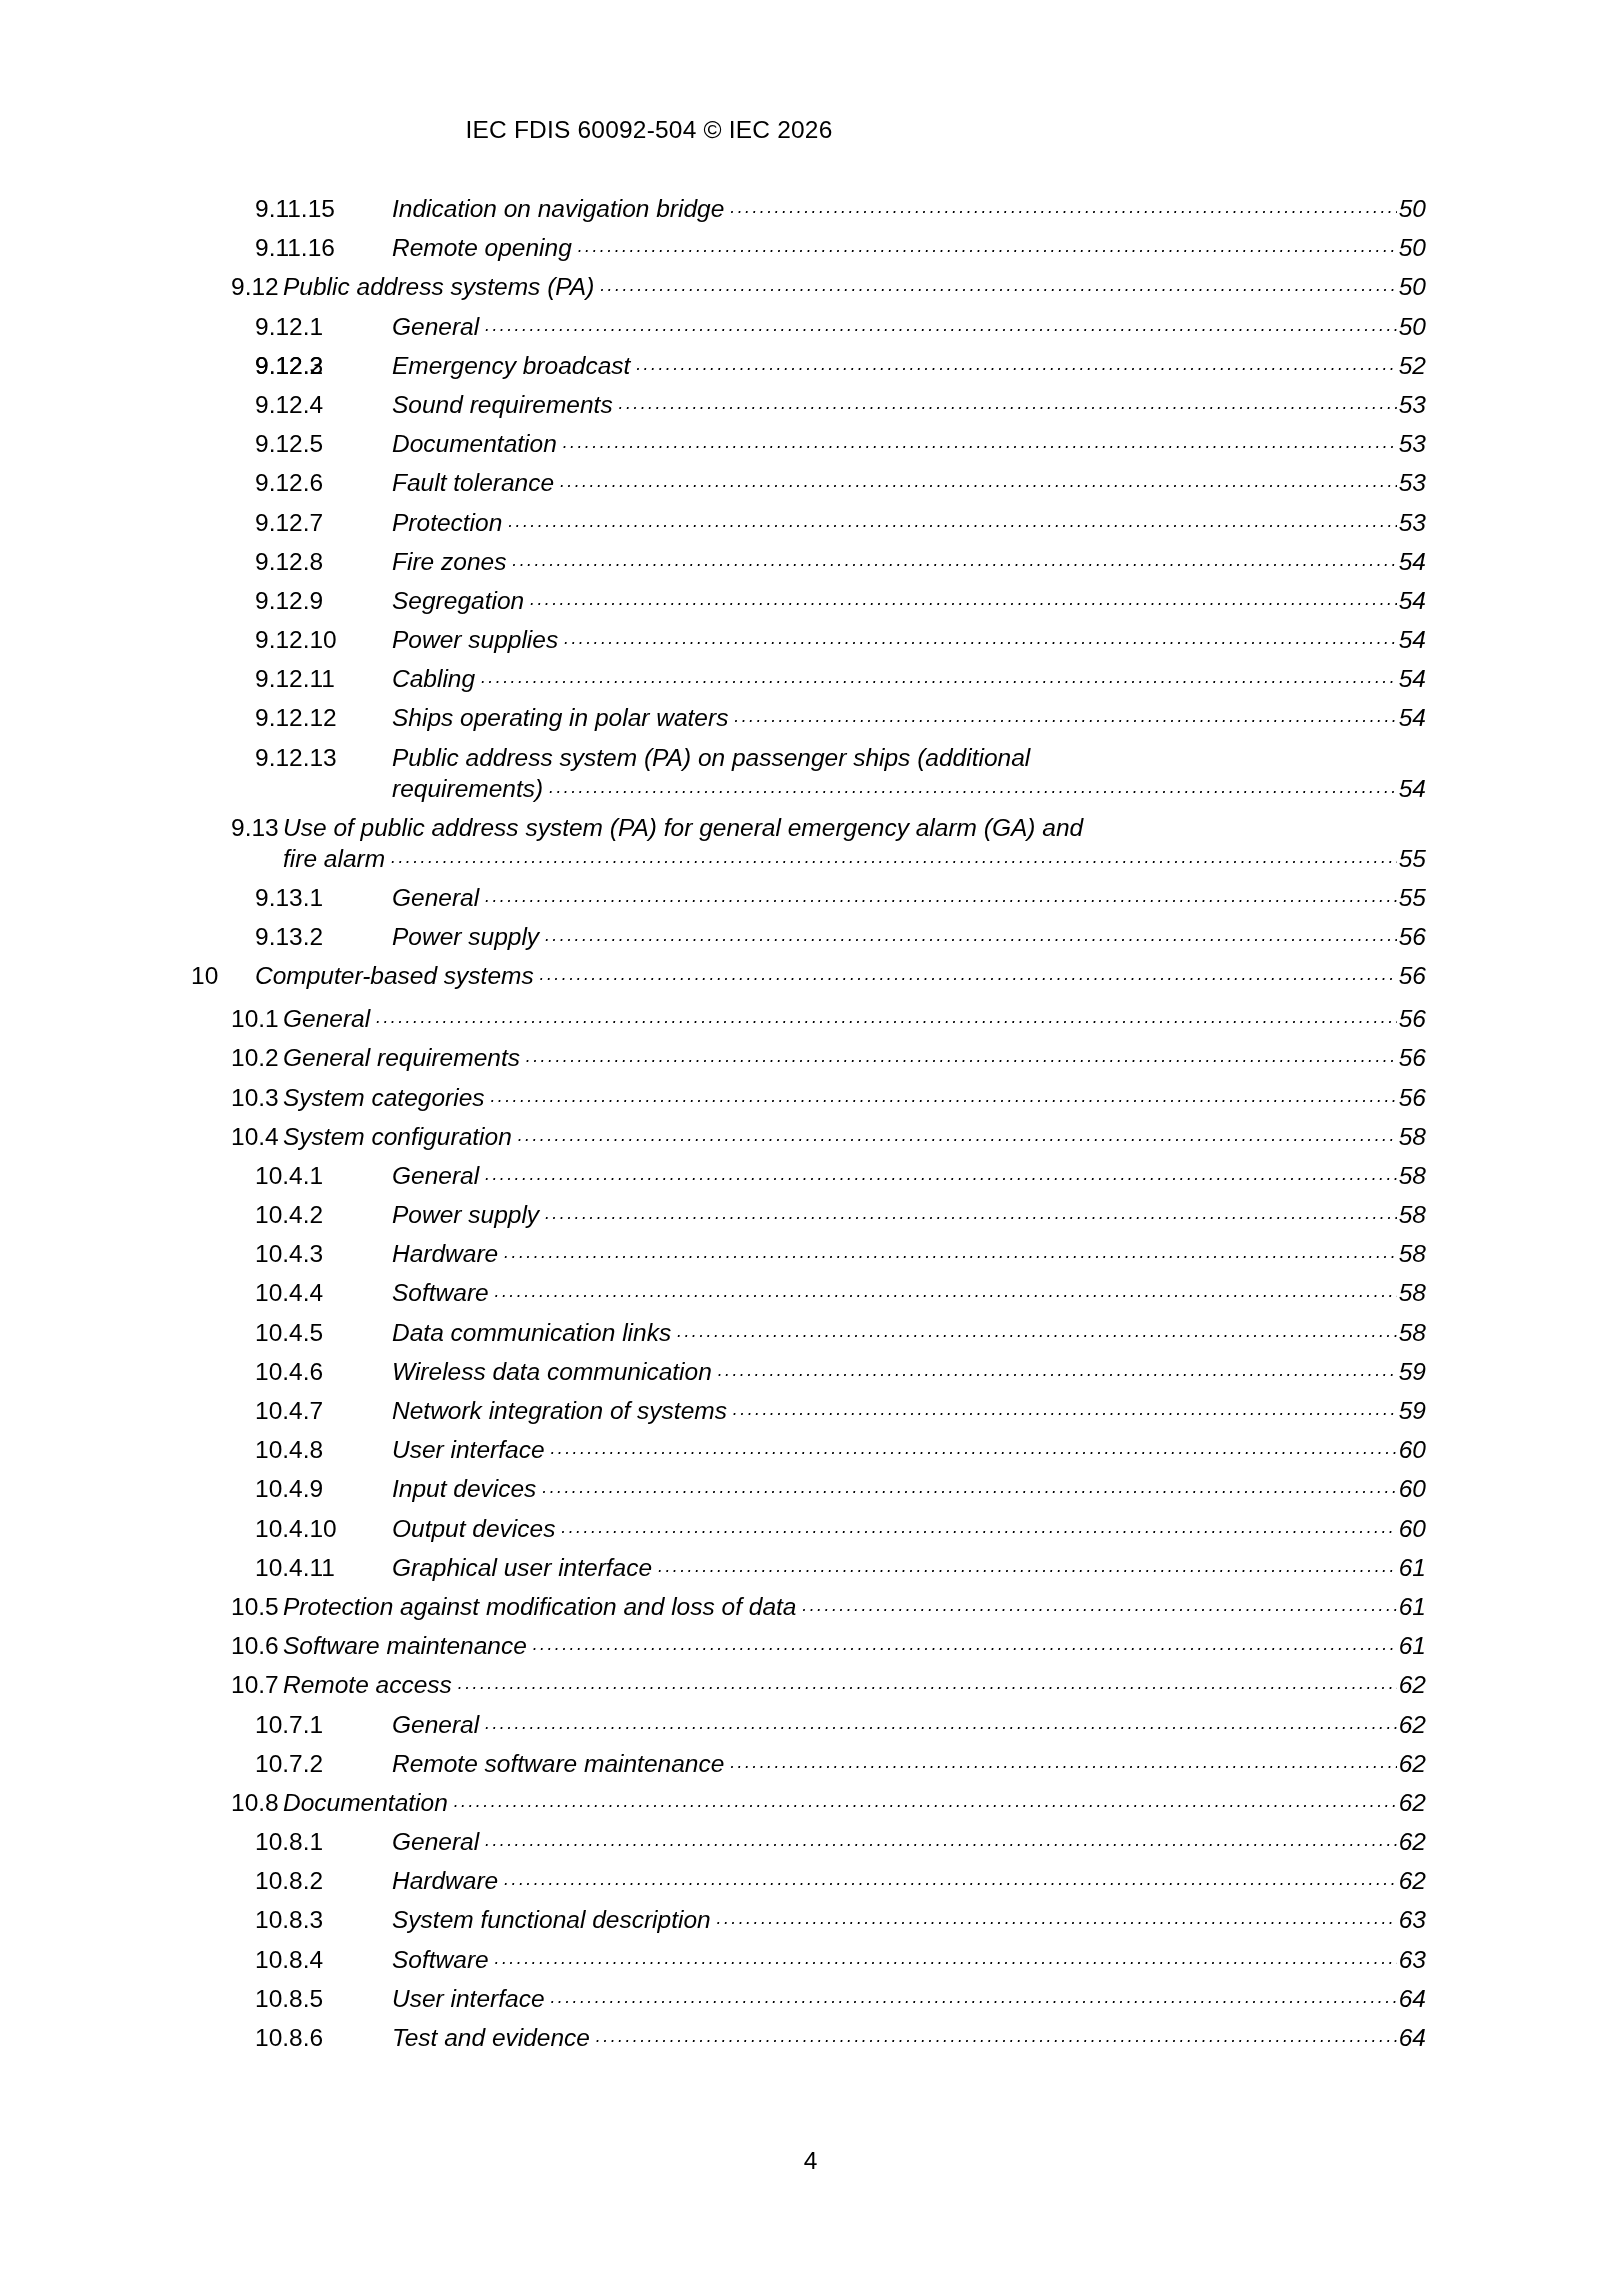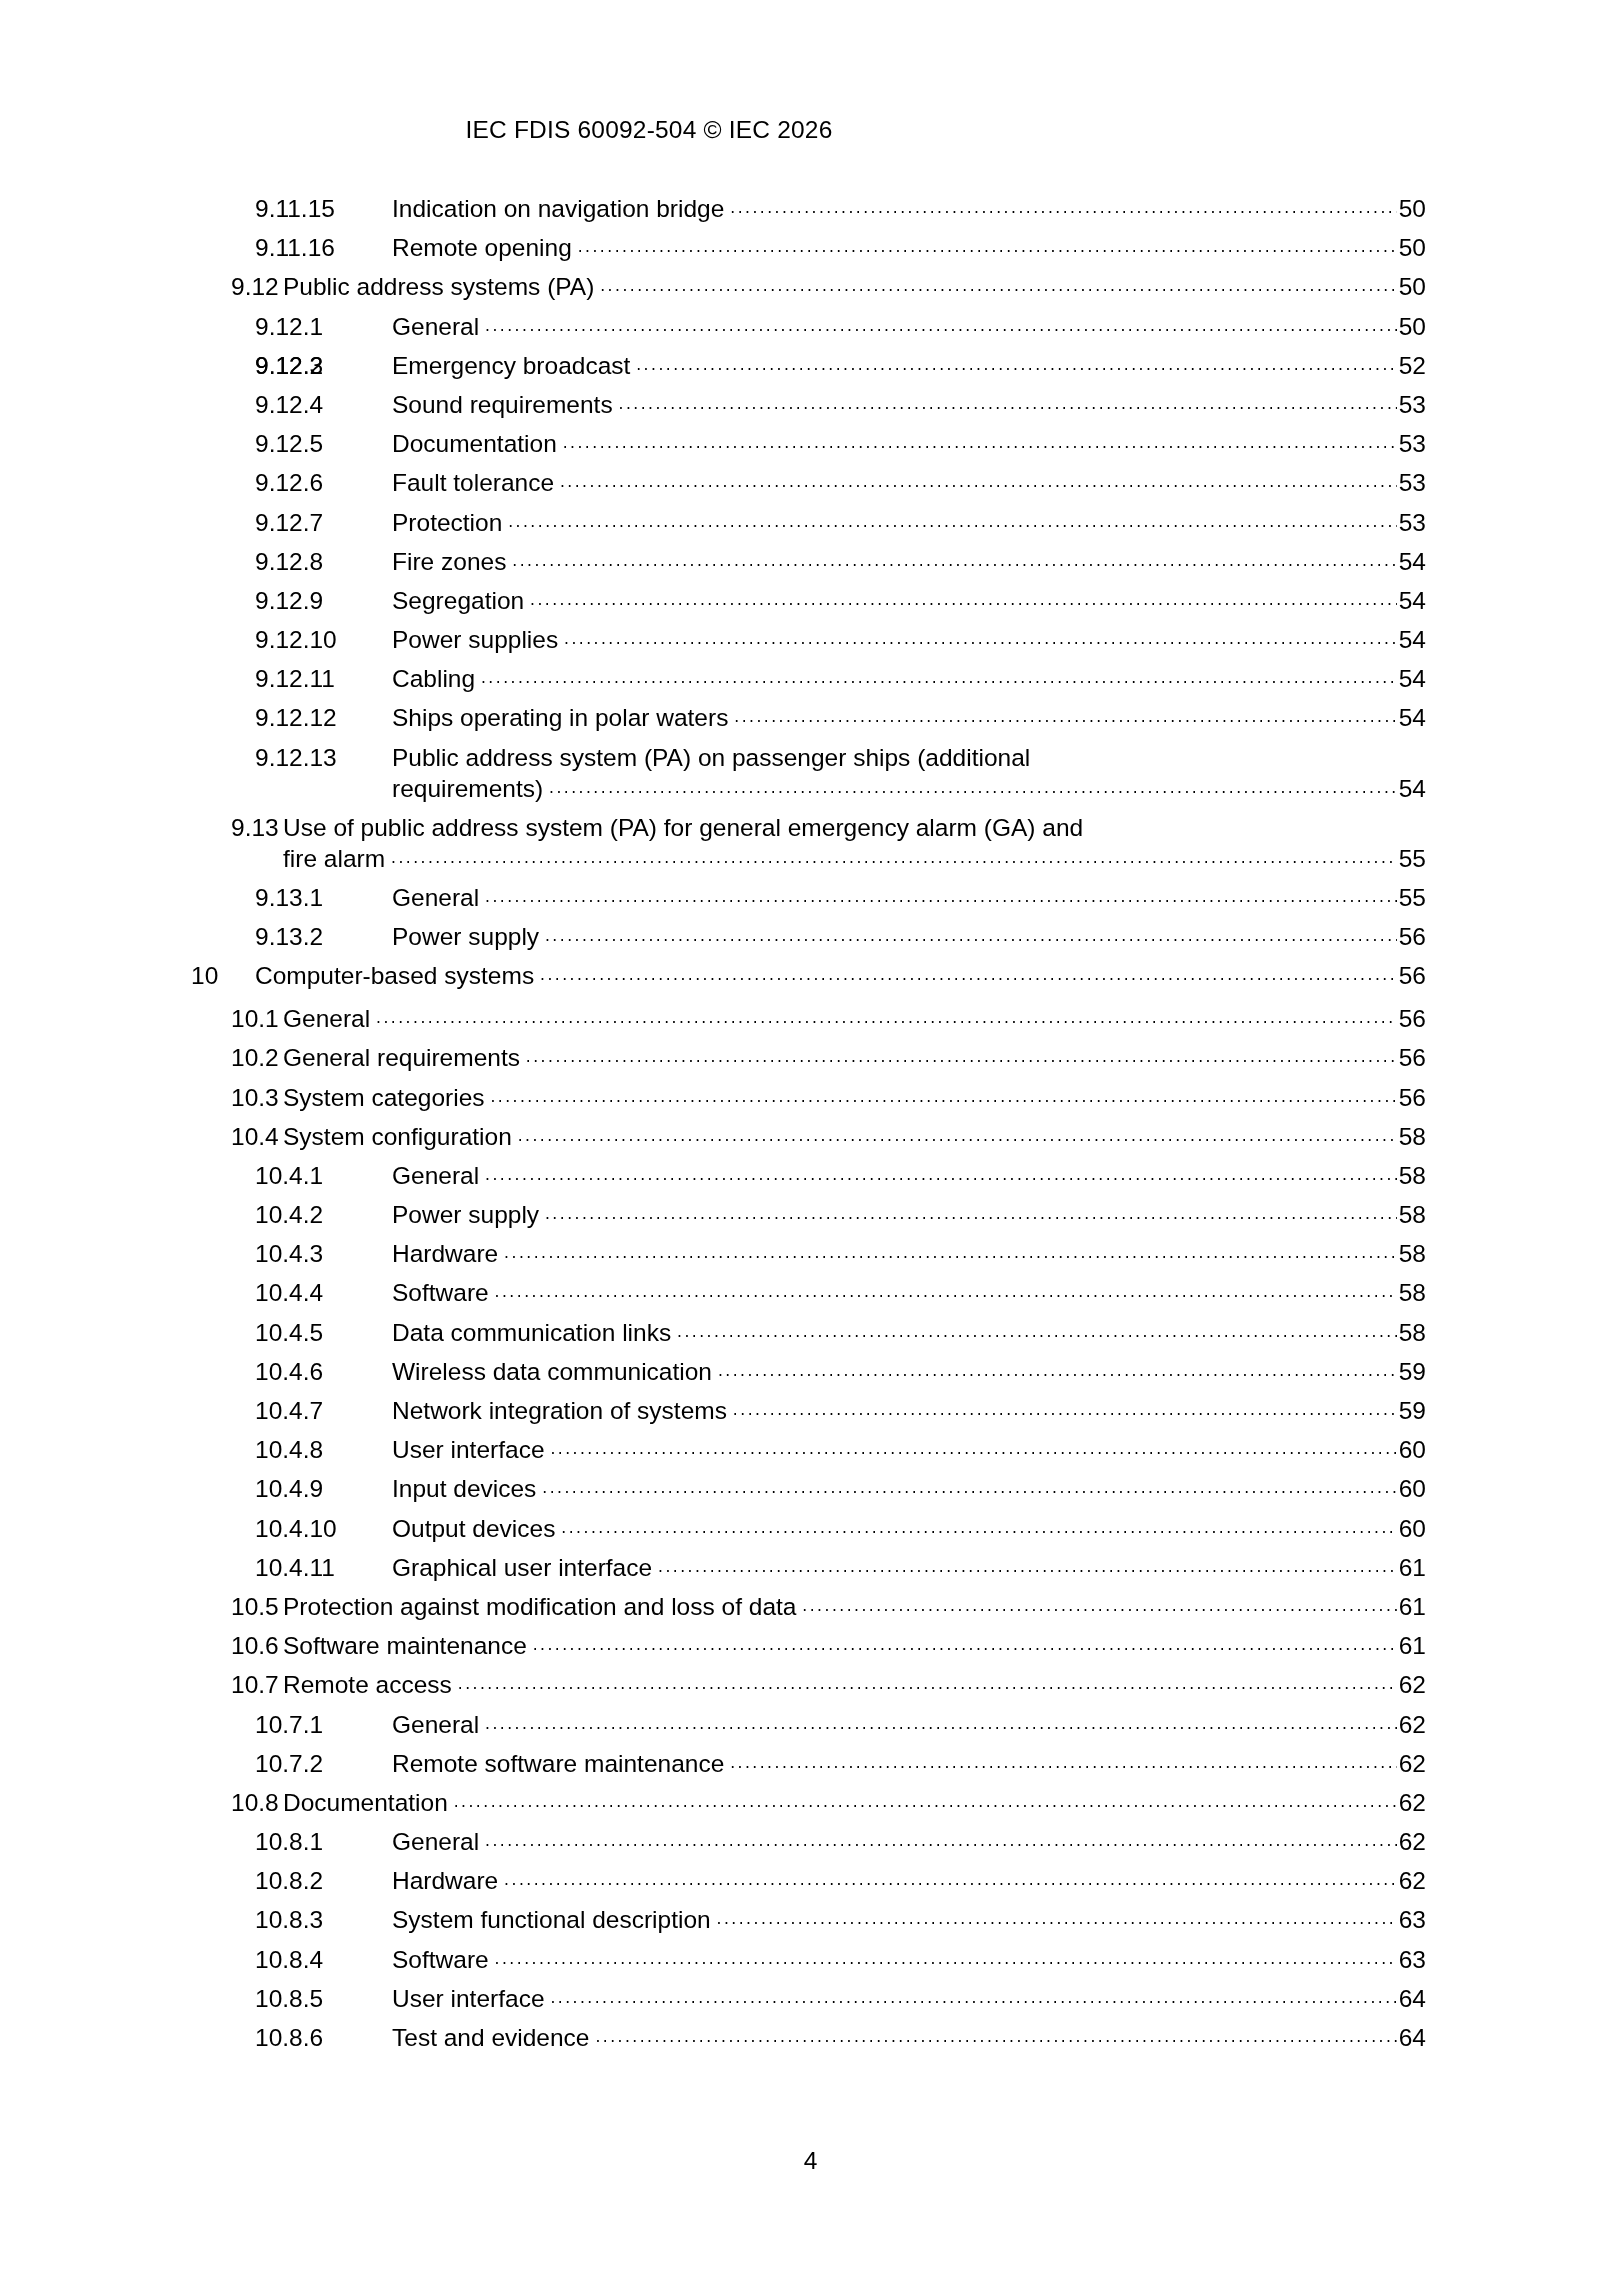--- a/index.html
+++ b/index.html
@@ -5,21 +5,21 @@
   html, body { margin: 0; padding: 0; background: #ffffff; }
   body { width: 1621px; height: 2293px; position: relative; overflow: hidden;
          font-family: "Liberation Sans", "DejaVu Sans", sans-serif; color: #000; }
   .page-header { position: absolute; top: 114px; left: 0; width: 1298px; text-align: center;
                  font-size: 24.5px; line-height: 31px; letter-spacing: 0.2px; }
   .toc { position: absolute; top: 193px; left: 191px; width: 1235px; }
   .entry { position: relative; font-size: 24.5px; line-height: 31px; margin-bottom: 8.2px; }
   .entry.lvl1 { margin-bottom: 11.8px; }
   .entry .num { position: absolute; top: 0; white-space: nowrap; }
   .entry .body { display: block; position: relative; }
-  .entry .title-line { display: flex; align-items: flex-end; white-space: nowrap; }
+  .entry .title-line { display: flex; align-items: flex-end; white-space: nowrap; font-style: italic; }
   .entry .title-line.first-of-wrap { display: block; }
   .entry .title-text { flex: 0 0 auto; padding-right: 5.9px; background: #fff; }
   .entry .leader { flex: 1 1 auto; overflow: hidden; white-space: nowrap; letter-spacing: 2.5px;
                    font-size: 17.6px; position: relative; top: -1px; }
   .entry .leader::before { content: "........................................................................................................................................................................................................................"; }
   .entry .page { flex: 0 0 auto; padding-left: 2px; }
 
   .lvl1 .num { left: 0; }
   .lvl1 .body { margin-left: 64px; }
   .lvl2 .num { left: 40px; }

